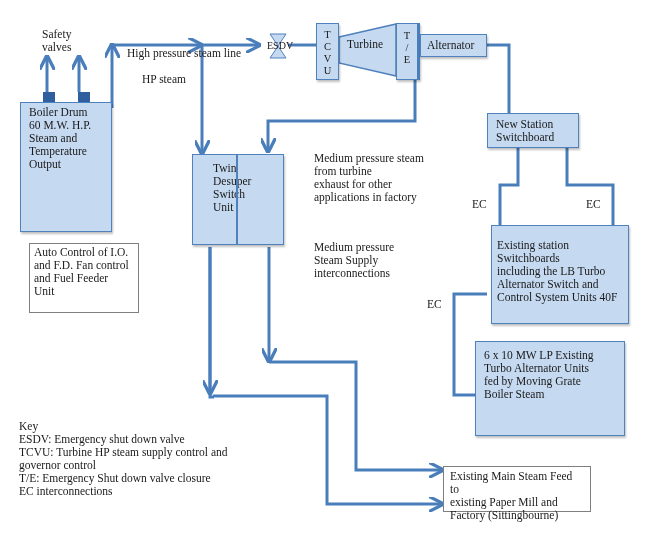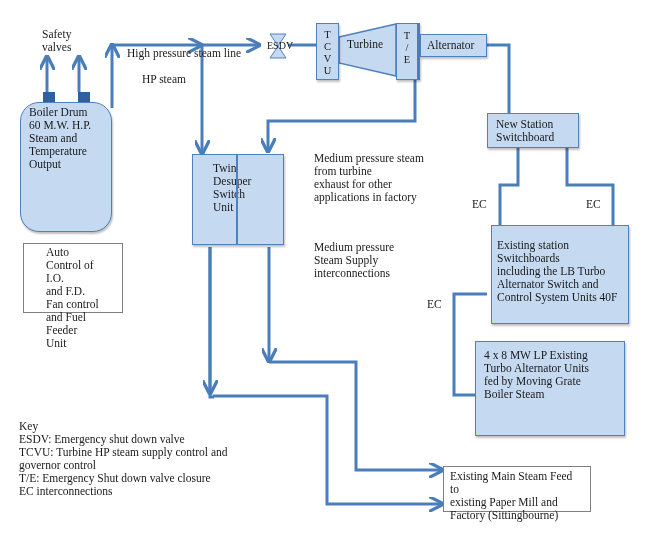--- a/index.html
+++ b/index.html
@@ -63,21 +63,21 @@
   <rect x="78" y="92" width="12" height="10" fill="#2f5f9e"></rect>
 
 </svg>
 
 <div class="lbl" style="left:127px;top:12px;margin-top:35px;">High pressure steam line</div>
 <div class="lbl pre" style="left:42px;top:28px;">Safety
 valves</div>
 <div class="lbl" style="left:142px;top:73px;">HP steam</div>
 <div class="lbl" style="left:267px;top:39px;font-size:10px;">ESDV</div>
 
-<div class="box pre" style="left:20px;top:102px;width:92px;height:130px;padding:3px 8px;border-radius:19px;">Boiler Drum
+<div class="box pre" style="left:20px;top:102px;width:92px;height:130px;padding:3px 8px;">Boiler Drum
 60 M.W. H.P.
 Steam and
 Temperature
 Output</div>
 
 <div class="box" style="left:316px;top:23px;width:23px;height:57px;">
   <div class="vtext" style="left:0;right:0;top:5px;">T
 C
 V
 U</div>
@@ -99,36 +99,36 @@
 <div style="position:absolute;left:236px;top:154px;width:1.5px;height:91px;background:#4f81bd;"></div>
 
 <div class="lbl pre" style="left:314px;top:152px;">Medium pressure steam
 from turbine
 exhaust for other
 applications in factory</div>
 <div class="lbl pre" style="left:314px;top:241px;">Medium pressure
 Steam Supply
 interconnections</div>
 
-<div class="plain pre" style="left:23px;top:243px;width:100px;height:70px;padding:2px 22px;">Auto Control of I.O.
+<div class="plain pre" style="left:29px;top:243px;width:110px;height:70px;padding:2px 4px;">Auto Control of I.O.
 and F.D. Fan control
 and Fuel Feeder
 Unit</div>
 
 <div class="box pre" style="left:487px;top:113px;width:92px;height:35px;padding:4px 8px;">New Station
 Switchboard</div>
 <div class="lbl" style="left:472px;top:198px;">EC</div>
 <div class="lbl" style="left:586px;top:198px;">EC</div>
 <div class="box pre" style="left:491px;top:225px;width:138px;height:99px;padding:13px 4px 4px 5px;">Existing station
 Switchboards
  including the LB Turbo
 Alternator Switch and
 Control System Units 40F</div>
 <div class="lbl" style="left:427px;top:298px;">EC</div>
-<div class="box pre" style="left:475px;top:341px;width:150px;height:95px;padding:7px 8px;">4 x 8 MW LP Existing
+<div class="box pre" style="left:475px;top:341px;width:150px;height:95px;padding:7px 8px;">6 x 10 MW LP Existing
 Turbo Alternator Units
 fed by Moving Grate
 Boiler Steam</div>
 
 <div class="plain pre" style="left:443px;top:466px;width:148px;height:46px;padding:3px 6px;">Existing Main Steam Feed to
 existing Paper Mill and
 Factory (Sittingbourne)</div>
 
 <div style="position:absolute;left:19px;top:420px;font-size:11.5px;line-height:13px;">
   <div>Key</div>

